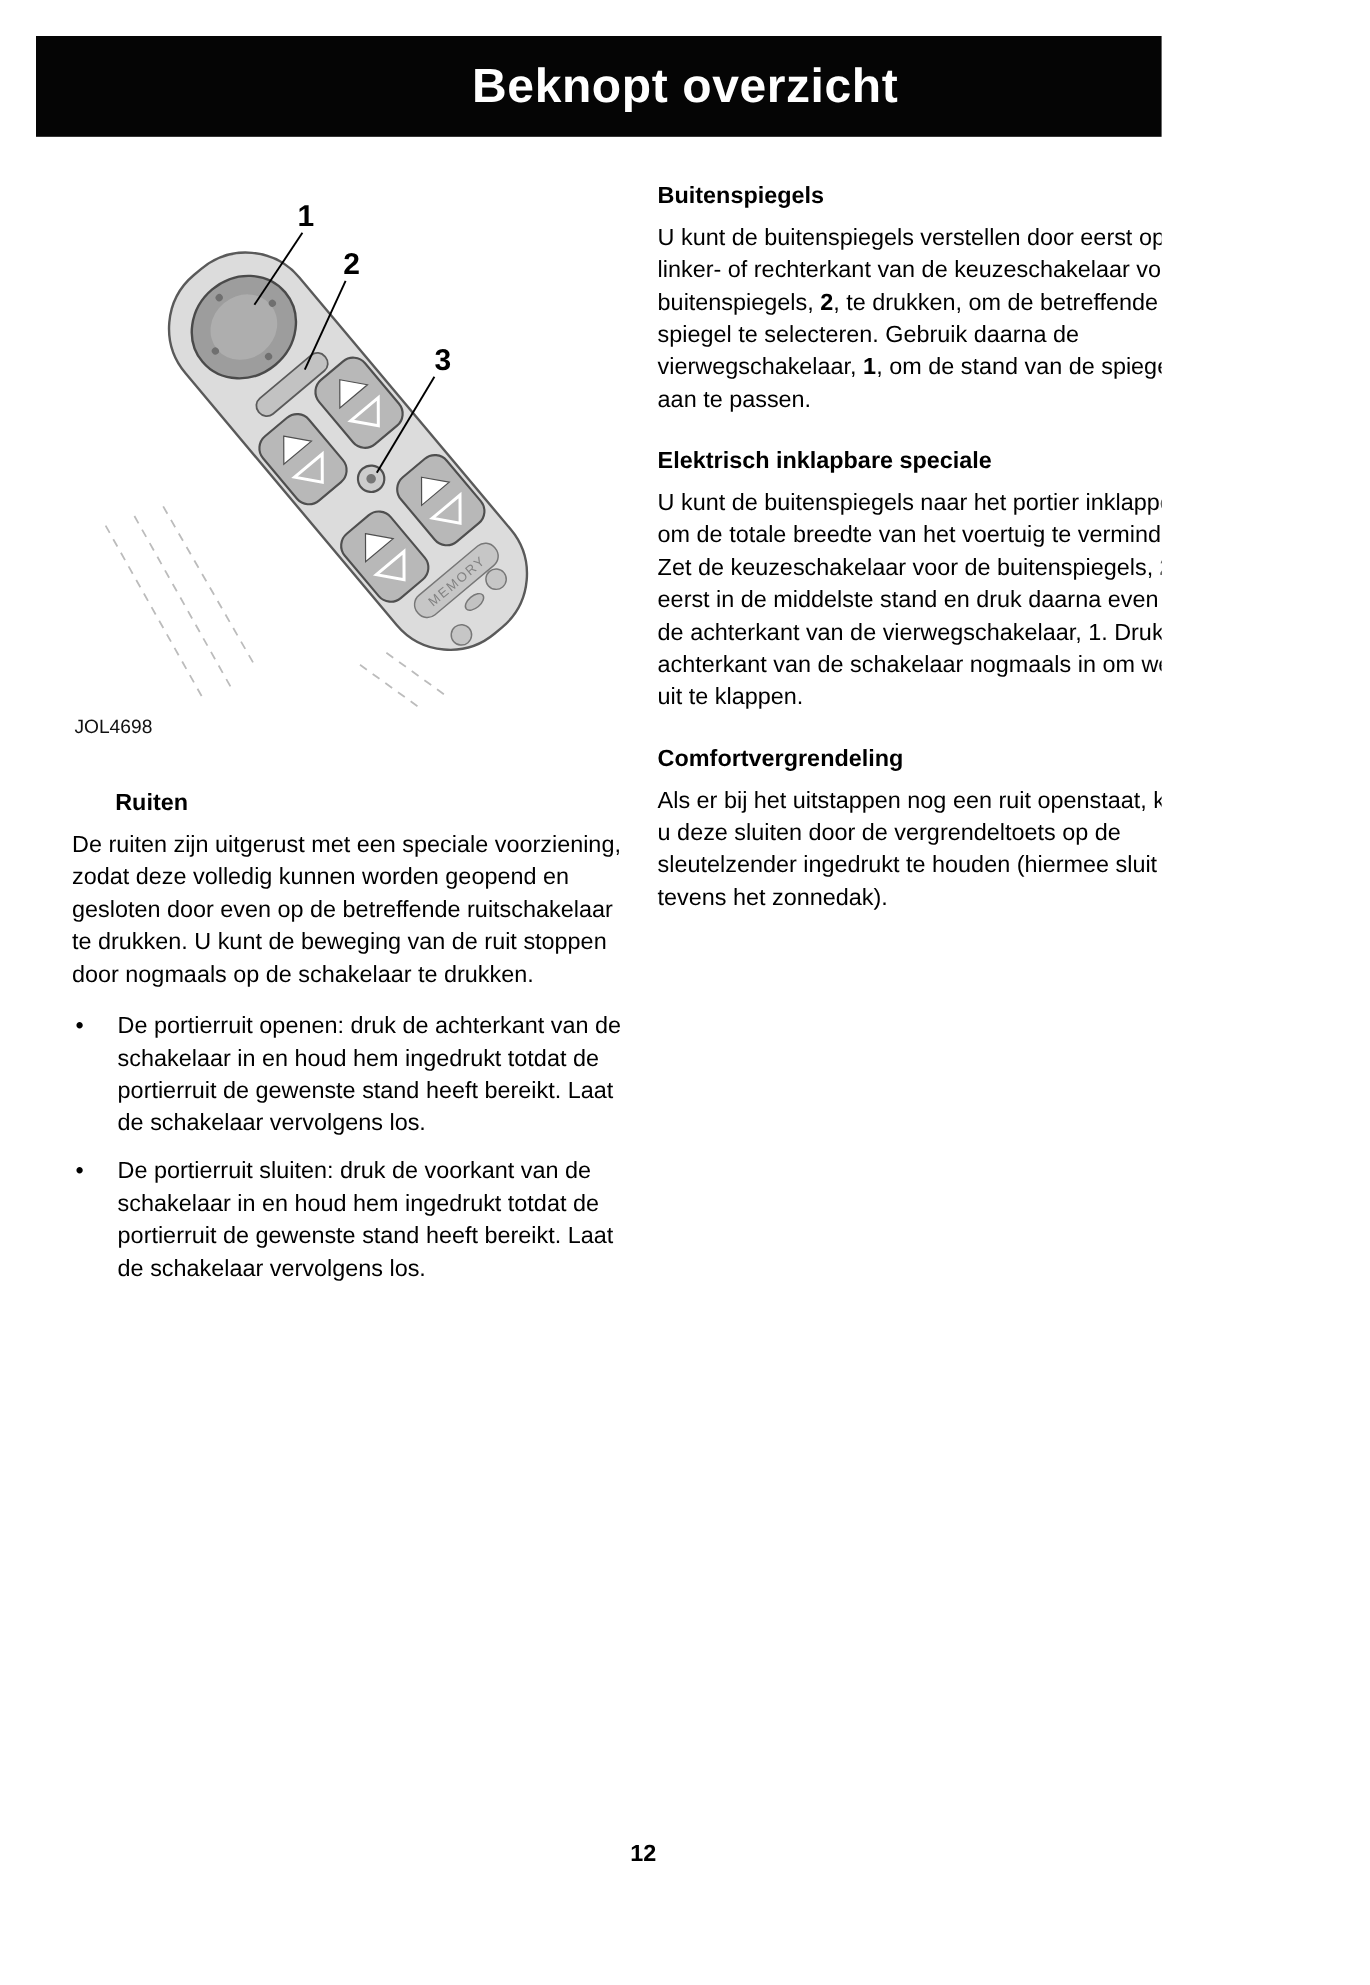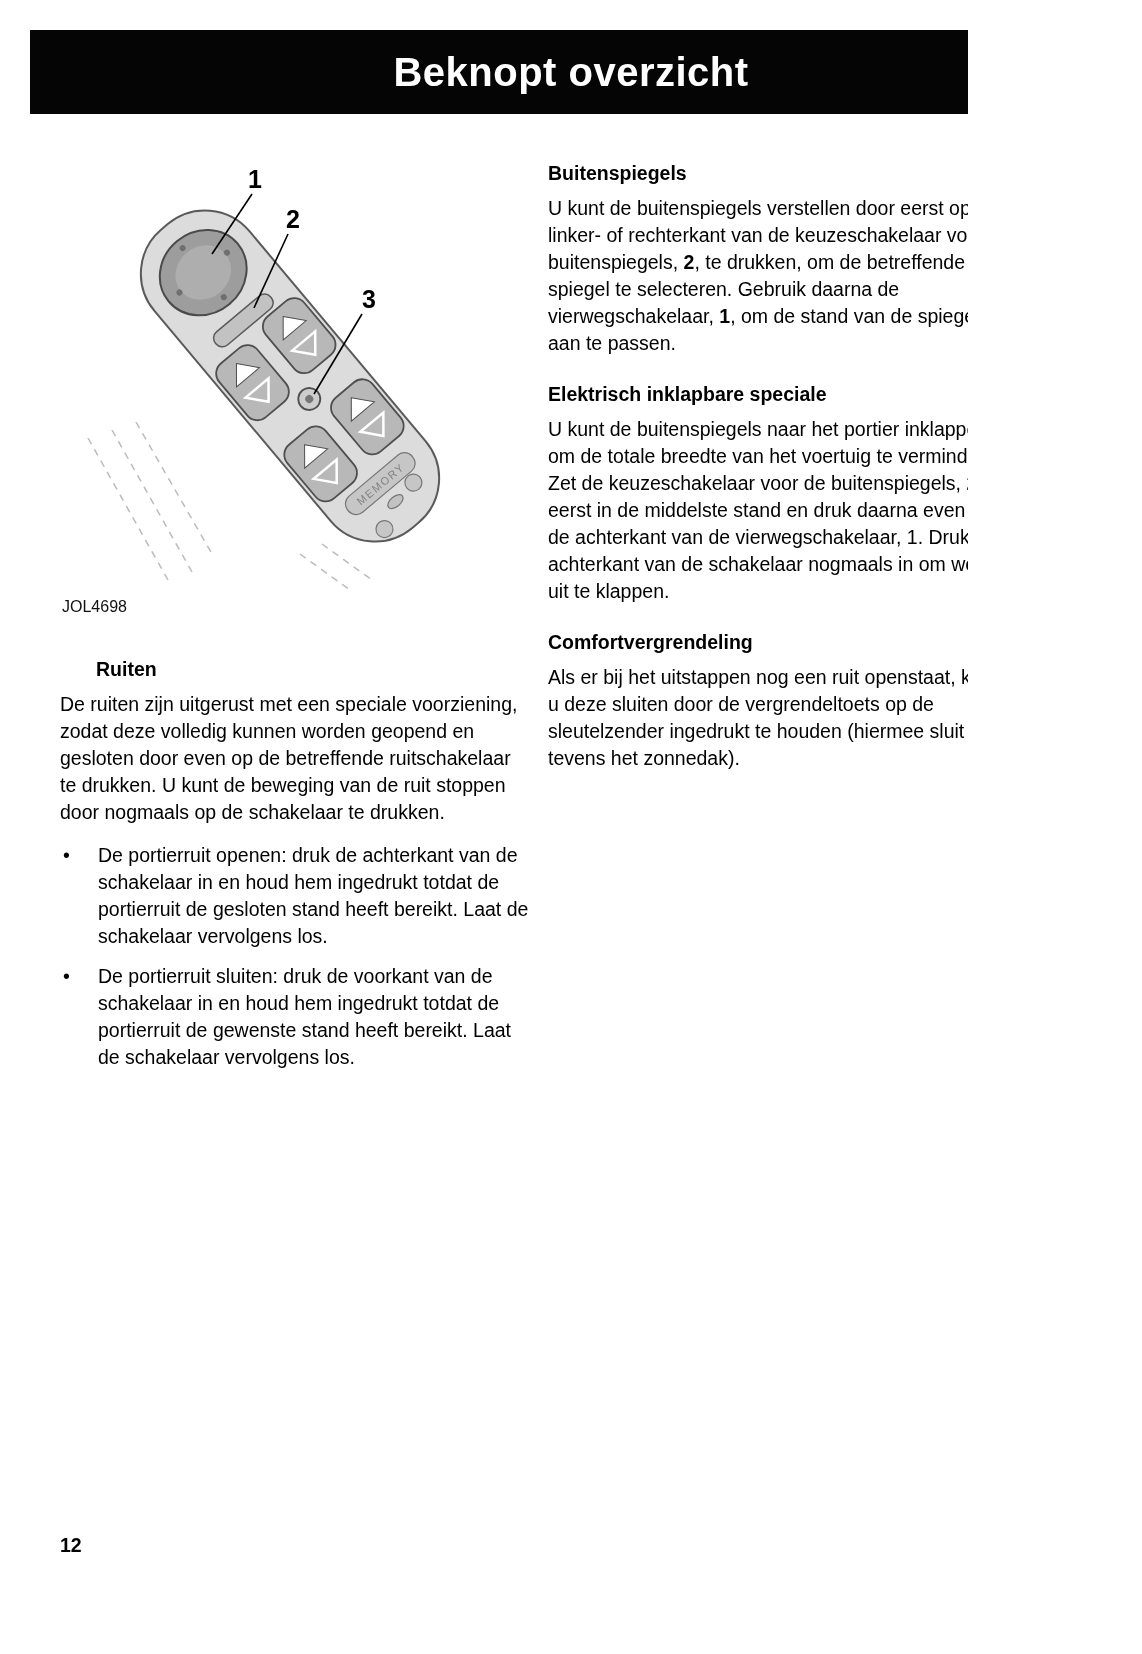--- a/index.html
+++ b/index.html
@@ -42,21 +42,21 @@
     font-size: 23px;
     font-weight: 700;
     letter-spacing: 0.2px;
     margin: 0 0 22px 0;
   }
   .sub-heading {
     font-size: 19.5px;
     font-weight: 700;
     margin: 26px 0 10px 0;
   }
-  .sub-heading.first { margin-top: 20px; }
+  .sub-heading.first { margin-top: 10px; }
   .body-text {
     font-size: 19.5px;
     line-height: 27px;
     margin: 0 0 16px 0;
   }
   .figure { margin: 14px 0 0 0; }
   .figure-svg { display: block; }
   .figure-caption {
     font-size: 16px;
     color: #111;
@@ -79,21 +79,21 @@
     content: "\2022";
     position: absolute;
     left: 3px;
     top: 0;
   }
   .page-number {
     position: absolute;
     top: 1534px;
     left: 60px;
     width: 952px;
-    text-align: left;
+    text-align: center;
     font-size: 19.5px;
     font-weight: 700;
   }
 </style>
 </head>
 <body>
 
 <div class="page">
 
   <div class="header-bar">
@@ -178,21 +178,21 @@
           </g>
         </svg>
 
         <div class="figure-caption">JOL4698</div>
       </div>
 
       <div class="ruiten-block">
         <h2 class="sub-heading" style="margin-top:0;margin-left:36px;">Ruiten</h2>
         <p class="body-text">De ruiten zijn uitgerust met een speciale voorziening, zodat deze volledig kunnen worden geopend en gesloten door even op de betreffende ruitschakelaar te drukken. U kunt de beweging van de ruit stoppen door nogmaals op de schakelaar te drukken.</p>
         <ul class="bullet-list">
-          <li>De portierruit openen: druk de achterkant van de schakelaar in en houd hem ingedrukt totdat de portierruit de gesloten stand heeft bereikt. Laat de schakelaar vervolgens los.</li>
+          <li>De portierruit openen: druk de achterkant van de schakelaar in en houd hem ingedrukt totdat de portierruit de gewenste stand heeft bereikt. Laat de schakelaar vervolgens los.</li>
           <li>De portierruit sluiten: druk de voorkant van de schakelaar in en houd hem ingedrukt totdat de portierruit de gewenste stand heeft bereikt. Laat de schakelaar vervolgens los.</li>
         </ul>
       </div>
     </div>
 
     <div class="col-right">
 
       <h2 class="sub-heading first">Buitenspiegels</h2>
       <p class="body-text">U kunt de buitenspiegels verstellen door eerst op de linker- of rechterkant van de keuzeschakelaar voor de buitenspiegels, <b>2</b>, te drukken, om de betreffende spiegel te selecteren. Gebruik daarna de vierwegschakelaar, <b>1</b>, om de stand van de spiegel aan te passen.</p>
 

